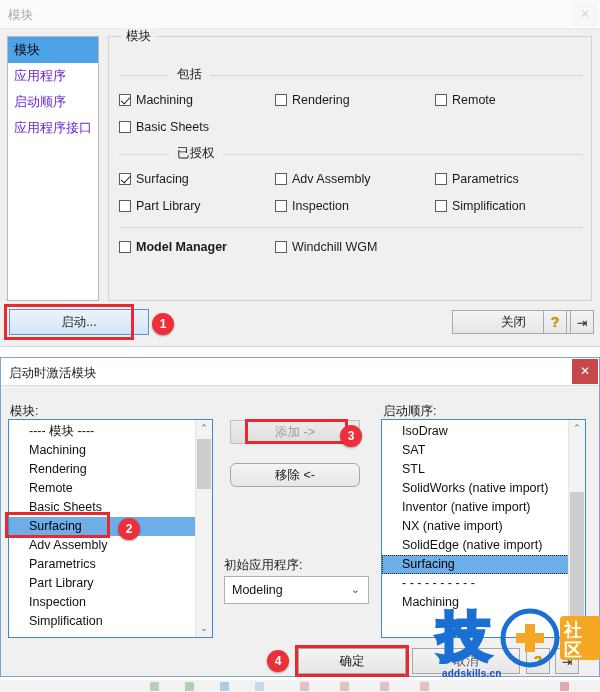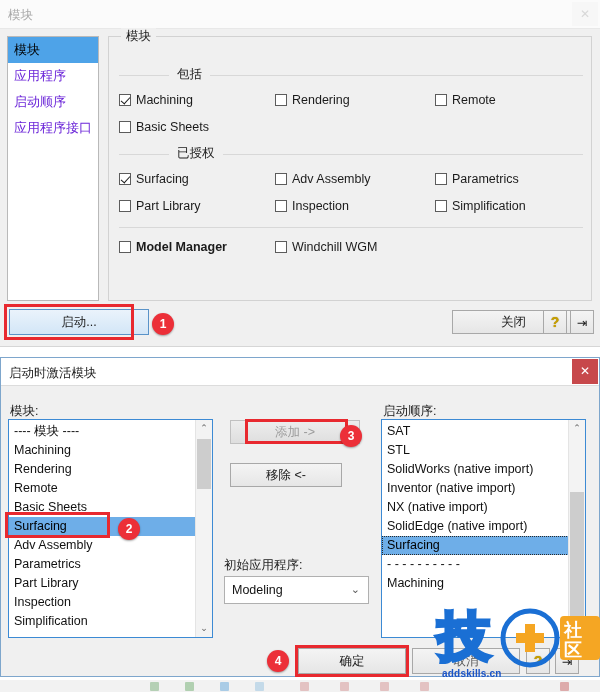--- a/index.html
+++ b/index.html
@@ -227,21 +227,21 @@
   }
   .listbox-inner {
     position: absolute;
     left: 0; top: 0;
     right: 17px;
     padding-top: 2px;
   }
   .li {
     height: 19px;
     line-height: 19px;
-    padding-left: 5px;
+    padding-left: 20px;
     font-size: 12.5px;
     color: #111111;
     white-space: nowrap;
   }
   .li.sel {
     background: #6eaee8;
     color: #000000;
   }
   .li.sel-focus {
     background: #6eaee8;
@@ -280,21 +280,21 @@
     position: absolute;
     left: 230px; top: 420px;
     width: 130px; height: 24px;
     color: #9a9a9a;
     background: linear-gradient(#ededed, #dedede);
     border: 1px solid #c0c0c0;
   }
   .btn-remove {
     position: absolute;
     left: 230px; top: 463px;
-    width: 112px; height: 24px;
+    width: 130px; height: 24px; border-radius: 6px;
   }
 
   .select {
     position: absolute;
     left: 224px; top: 576px;
     width: 145px; height: 28px;
     background: #ffffff;
     border: 1px solid #b0b0b0;
     box-sizing: border-box;
     font-size: 12.5px;
@@ -500,20 +500,21 @@
 <div class="btn btn-remove">移除 &lt;-</div>
 
 <div class="lbl" style="left:224px; top:557px; font-weight:normal;">初始应用程序:</div>
 <div class="select">
   <span>Modeling</span>
   <span class="chev">⌄</span>
 </div>
 
 <div class="listbox" style="left:381px; top:419px; width:205px; height:219px;">
   <div class="listbox-inner">
+    <div class="li">IsoDraw</div>
     <div class="li">SAT</div>
     <div class="li">STL</div>
     <div class="li">SolidWorks (native import)</div>
     <div class="li">Inventor (native import)</div>
     <div class="li">NX (native import)</div>
     <div class="li">SolidEdge (native import)</div>
     <div class="li sel-focus" style="margin-right:-17px;">Surfacing</div>
     <div class="li">- - - - - - - - - -</div>
     <div class="li">Machining</div>
   </div>

